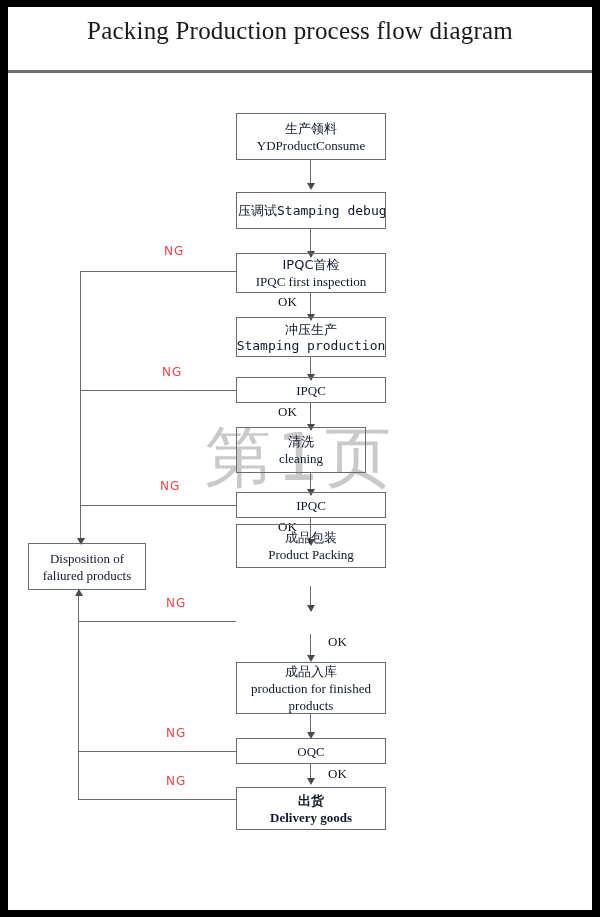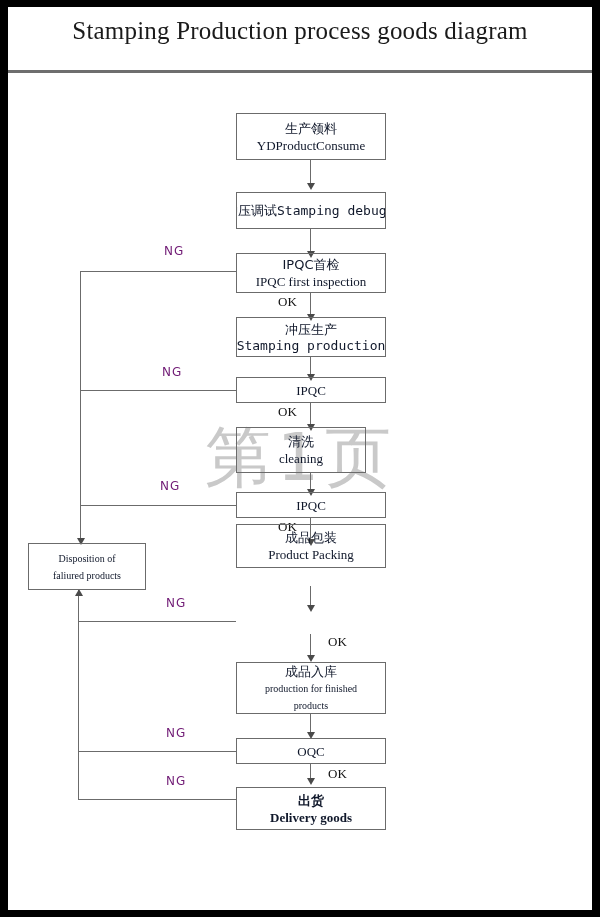--- a/index.html
+++ b/index.html
@@ -109,21 +109,21 @@
     white-space: nowrap;
   }
   .node .en-mono {
     font-family: "DejaVu Sans Mono", monospace;
     font-size: 13px;
     line-height: 16px;
     white-space: nowrap;
   }
   .node .en-wrap {
     font-family: "Liberation Serif", "DejaVu Serif", serif;
-    font-size: 10px;
+    font-size: 13px;
     line-height: 17px;
   }
   .node.clip {
     overflow: hidden;
     flex-direction: row;
     justify-content: flex-start;
     white-space: nowrap;
   }
   .node.clip .row {
     margin-left: -12px;
@@ -171,32 +171,32 @@
     font-size: 13px;
     color: #111111;
     white-space: nowrap;
     z-index: 4;
   }
   .lbl-ng {
     position: absolute;
     font-family: "DejaVu Sans", sans-serif;
     font-size: 12px;
     letter-spacing: 1px;
-    color: #701a75;
+    color: #ef4444;
     white-space: nowrap;
     z-index: 4;
   }
 </style>
 </head>
 <body>
 
 <div id="page">
 
   <div id="title-band">
-    <div id="doc-title">Stamping Production process goods diagram</div>
+    <div id="doc-title">Packing Production process flow diagram</div>
   </div>
   <div id="title-rule"></div>
 
   <div id="watermark">第1页</div>
 
   <div id="flow">
 
     <div class="node" style="left:228px; top:43px; width:150px; height:47px;">
       <div class="cn">生产领料</div>
       <div class="en">YDProductConsume</div>

